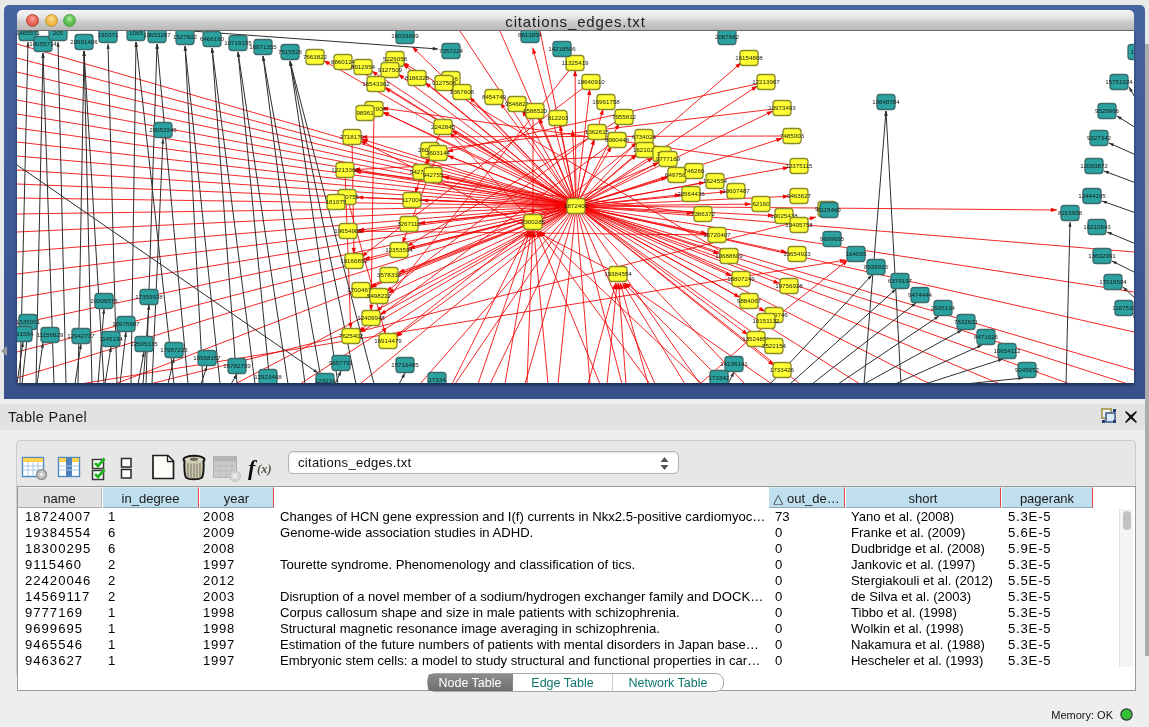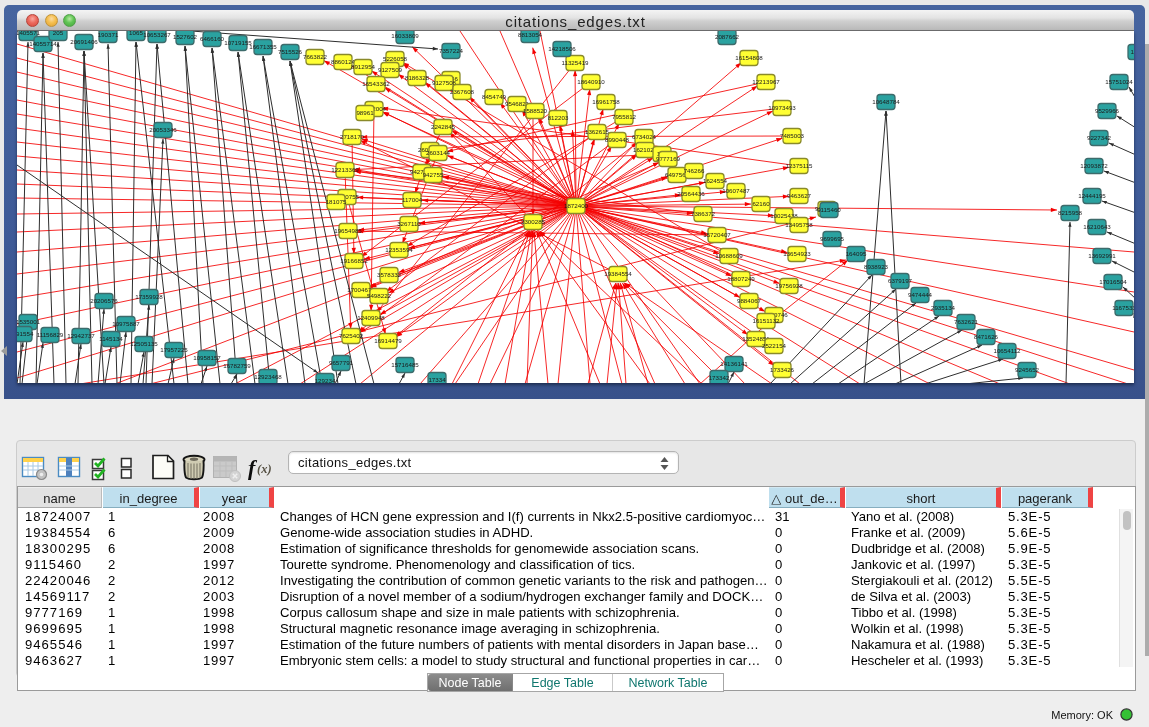--- a/index.html
+++ b/index.html
@@ -23,30 +23,30 @@
 #pbody{position:absolute;left:16px;top:41px;width:1120px;height:237px;
   background:#e7e7e7;border:1px solid #cccccc;border-radius:4px}
 #toolbar{position:absolute;left:0;top:6px;width:100%;height:36px}
 #combo{position:absolute;left:271px;top:4px;width:391px;height:23px;background:#fff;
   border:1px solid #b4b4b4;border-radius:5px;font-size:13px;color:#111;line-height:21px;padding-left:9px;letter-spacing:.3px;
   box-shadow:inset 0 1px 2px rgba(0,0,0,.12)}
 #tablewrap{position:absolute;left:0px;top:45px;width:1119px;height:205px;background:#fff;
   border:1px solid #9a9a9a;overflow:hidden}
 #thead{position:absolute;left:0;top:0;width:100%;height:21px;font-size:13px;color:#1a1a1a}
 #thead .h{position:absolute;top:0;height:21px;line-height:21px;text-align:center;
-  background:#bfdfee;border-right:5px solid #ef4444;border-bottom:1px solid #86aebf;border-top:1px solid #d2e8f2}
+  background:#bfdfee;border-right:1px solid #ef4444;border-bottom:1px solid #86aebf;border-top:1px solid #d2e8f2}
 #thead .hg{background:#e2e2e2;border-right:1px solid #bbb;border-bottom:1px solid #a9a9a9;border-top:1px solid #eee}
 .tr{position:relative;height:16px;font-size:13.1px;color:#000;white-space:nowrap}
 .tr div{position:absolute;top:0;height:16px;line-height:15px;overflow:hidden}
 .c0{left:7px;width:92px;letter-spacing:1px}.c1{left:90px;width:95px}.c2{left:185px;width:73px;letter-spacing:.75px}
 .c3{left:262px;width:500px}.c4{left:757px;width:74px}.c5{left:833px;width:160px}.c6{left:990px;width:100px;letter-spacing:.8px}
 #vscroll{position:absolute;right:2px;top:22px;width:14px;height:158px;background:#f4f4f4;border-left:1px solid #e0e0e0}
 #vthumb{position:absolute;left:2.5px;top:2px;width:8px;height:19px;background:#c2c2c2;border-radius:4px}
 #tabs{position:absolute;left:427px;top:274px;width:297px;height:19px;background:#fff;
-  border:1px solid #a6a6a6;border-radius:0;font-size:12.5px;display:flex}
+  border:1px solid #a6a6a6;border-radius:8px;font-size:12.5px;display:flex}
 #tabs .seg{text-align:center;line-height:18px;color:#0f766e}
 #tabs .seg:nth-child(1){width:85px}#tabs .seg:nth-child(2){width:100px}#tabs .seg:nth-child(3){width:110px}
 #tabs .sel{background:linear-gradient(180deg,#8c8c8c,#6f6f6f);color:#fff;border-radius:3px 0 0 3px;
   border-right:1px solid #888}
 #tabs .mid{border-right:1px solid #c9c9c9}
 #status{position:absolute;left:0;top:301px;width:1149px;height:27px;font-size:11px;color:#111}
 #rstrip{position:absolute;left:1145px;top:44px;width:4px;height:612px;background:#acacac}
 </style></head><body>
 
 <div id="win">
@@ -735,20 +735,33 @@
           <rect x="1115.0" y="300.5" width="18" height="15" rx="3" fill="#2aa2a0" stroke="#3d6b6b" stroke-width="1.3"></rect>
           <text x="1124.0" y="310.0" class="nl">1167533</text>
           <rect x="567.0" y="198.5" width="18" height="15" rx="3" fill="#ffff33" stroke="#8a8a2a" stroke-width="1.3"></rect>
           <text x="576.0" y="208.0" class="nl">1872400</text>
         </g>
       </svg>
     </div>
 </div>
 
 <div id="panel">
+  <div id="phead">
+      <div class="t">Table Panel</div>
+    <svg width="17" height="17" style="position:absolute;left:1101px;top:4px" viewBox="0 0 17 17">
+      <rect x="1" y="1" width="9" height="9" fill="#eef4fb" stroke="#a09544" stroke-width="1.6"></rect>
+      <rect x="5" y="5" width="9" height="9" fill="#dde9f6" stroke="#44618f" stroke-width="1.6"></rect>
+      <rect x="12" y="1" width="3" height="3" fill="#1c3f6e"></rect>
+        <rect x="1" y="12" width="3" height="3" fill="#1c3f6e"></rect>
+      <rect x="12" y="12" width="3" height="3" fill="#1c3f6e"></rect>
+    </svg>
+    <svg width="14" height="14" style="position:absolute;left:1124px;top:6px" viewBox="0 0 14 14">
+      <path d="M2 1 L7 5.2 L12 1 L13 2 L8.6 7 L13 12 L12 13 L7 8.8 L2 13 L1 12 L5.4 7 L1 2 Z" fill="#111"></path>
+    </svg>
+  </div>
   <div id="pbody">
     <div id="toolbar">
         <svg width="300" height="40" viewBox="0 0 300 40" style="position:absolute;left:0;top:0" xmlns="http://www.w3.org/2000/svg">
 <g>
  <rect x="5.5" y="10.5" width="21" height="19" fill="#fff" stroke="#4a8bc2" stroke-width="1.4"></rect>
  <rect x="6" y="11" width="20" height="4" fill="#ffd24d"></rect>
  <path d="M6 19 H26 M6 23 H26 M11 15 V29 M16 15 V29 M21 15 V29" stroke="#a8c8e4" stroke-width="1"></path>
  <circle cx="24.5" cy="27.5" r="5" fill="#c2c2c2" stroke="#8a8a8a" stroke-width="1.2"></circle>
  <circle cx="24.5" cy="27.5" r="1.8" fill="#ededed"></circle>
 </g>
@@ -804,56 +817,54 @@
         <div class="h" style="left:751px;width:76px">△ out_de…</div>
         <div class="h" style="left:828px;width:155px">short</div>
         <div class="h" style="left:984px;width:91px">pagerank</div>
       </div>
       <div style="position:absolute;left:0;top:22px;width:100%">
 <div class="tr">
             <div class="c0">18724007</div>
             <div class="c1">1</div>
             <div class="c2">2008</div>
             <div class="c3">Changes of HCN gene expression and I(f) currents in Nkx2.5-positive cardiomyoc…</div>
-            <div class="c4">31</div>
+            <div class="c4">73</div>
             <div class="c5">Yano et al. (2008)</div>
             <div class="c6">5.3E-5</div>
           </div>
 <div class="tr">
             <div class="c0">19384554</div>
             <div class="c1">6</div>
             <div class="c2">2009</div>
             <div class="c3">Genome-wide association studies in ADHD.</div>
             <div class="c4">0</div>
             <div class="c5">Franke et al. (2009)</div>
             <div class="c6">5.6E-5</div>
           </div>
 <div class="tr">
             <div class="c0">18300295</div>
             <div class="c1">6</div>
             <div class="c2">2008</div>
-            <div class="c3">Estimation of significance thresholds for genomewide association scans.</div>
             <div class="c4">0</div>
             <div class="c5">Dudbridge et al. (2008)</div>
             <div class="c6">5.9E-5</div>
           </div>
 <div class="tr">
             <div class="c0">9115460</div>
             <div class="c1">2</div>
             <div class="c2">1997</div>
             <div class="c3">Tourette syndrome. Phenomenology and classification of tics.</div>
             <div class="c4">0</div>
             <div class="c5">Jankovic et al. (1997)</div>
             <div class="c6">5.3E-5</div>
           </div>
 <div class="tr">
             <div class="c0">22420046</div>
             <div class="c1">2</div>
             <div class="c2">2012</div>
-            <div class="c3">Investigating the contribution of common genetic variants to the risk and pathogen…</div>
             <div class="c4">0</div>
             <div class="c5">Stergiakouli et al. (2012)</div>
             <div class="c6">5.5E-5</div>
           </div>
 <div class="tr">
             <div class="c0">14569117</div>
             <div class="c1">2</div>
             <div class="c2">2003</div>
             <div class="c3">Disruption of a novel member of a sodium/hydrogen exchanger family and DOCK…</div>
             <div class="c4">0</div>

